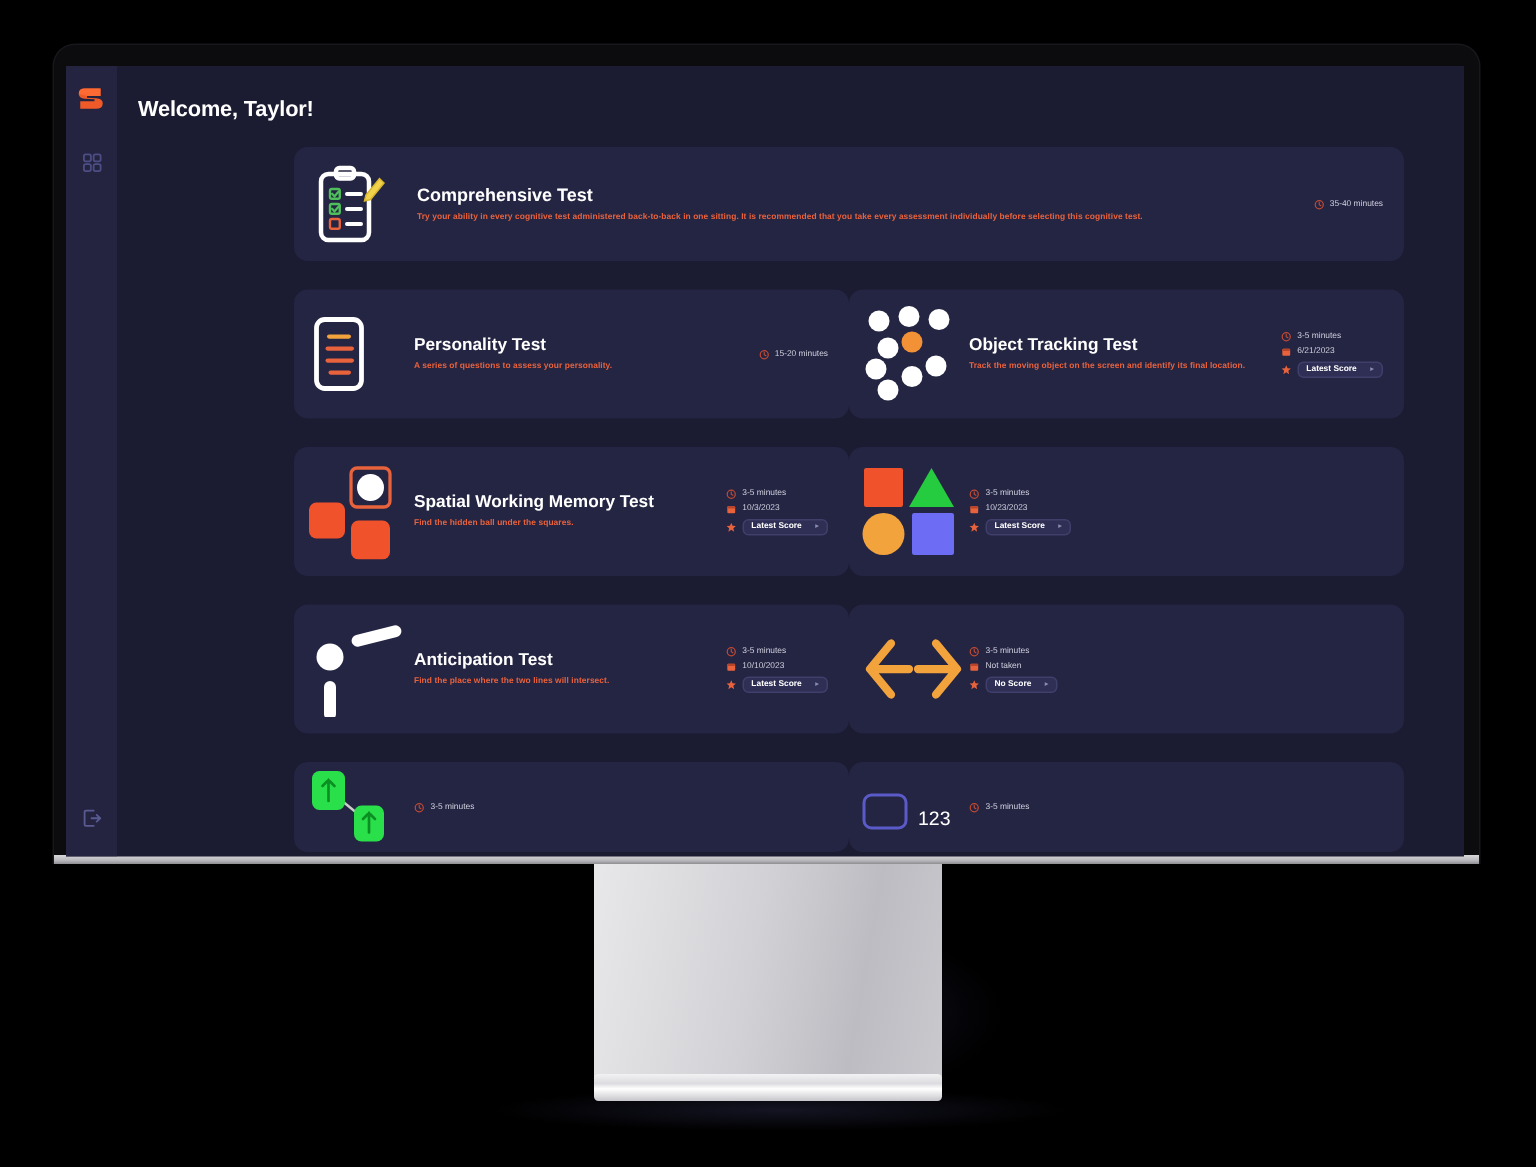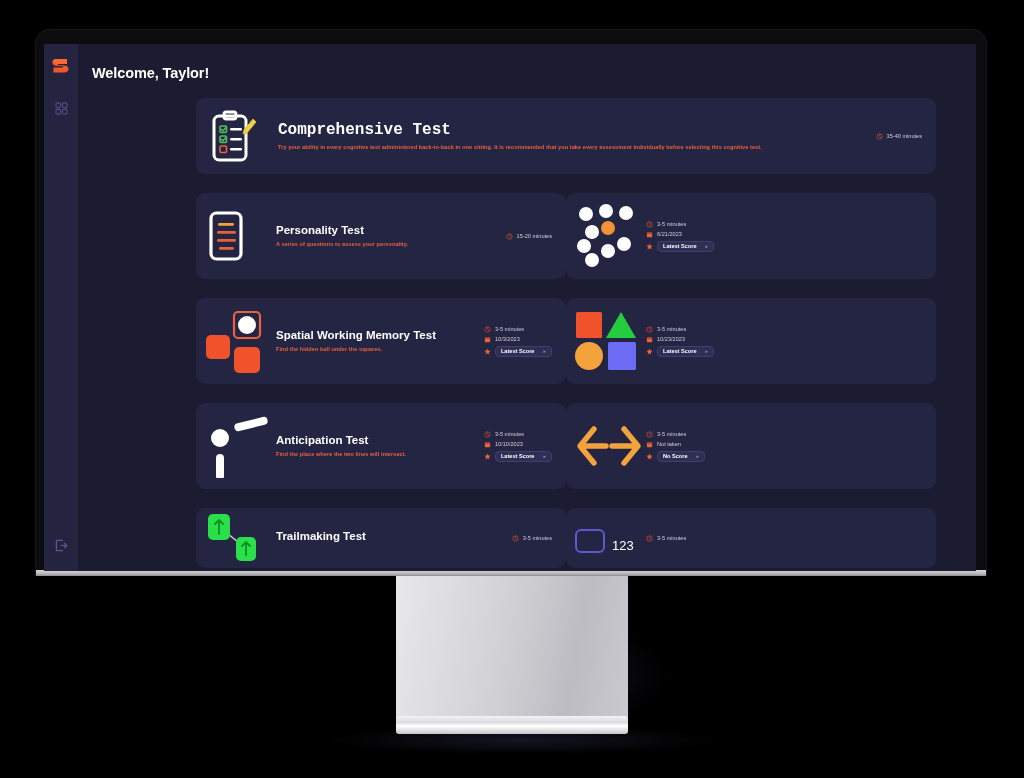--- a/index.html
+++ b/index.html
@@ -109,21 +109,21 @@
     width: 72px; height: 64px; flex: 0 0 72px;
     display: flex; align-items: center; 
   }
   .card-icon-wide { width: 72px; flex: 0 0 72px; }
 
   .card-body { flex: 1 1 auto; min-width: 0; padding-right: 8px; }
   .card-title {
     color: #ffffff; font-weight: bold; font-size: 11.5px;
     line-height: 1.2; margin-bottom: 3px;
   }
-  .card-title-wide { font-size: 16px; font-family: Liberation Mono, monospace; }
+  .card-title-wide { font-size: 12px; }
   .card-desc {
     color: #e8623c; font-size: 5.6px; font-weight: bold;
     line-height: 1.45; letter-spacing: 0.05px;
   }
 
   .card-meta {
     flex: 0 0 auto; display: flex; flex-direction: column;
     gap: 3px; justify-content: center;
   }
   .meta-row { display: flex; align-items: center; gap: 4px; }
@@ -259,20 +259,24 @@
                 <circle cx="32" cy="7" r="7" fill="#ffffff"></circle>
                 <circle cx="52" cy="9" r="7" fill="#ffffff"></circle>
                 <circle cx="34" cy="24" r="7" fill="#f29135"></circle>
                 <circle cx="18" cy="28" r="7" fill="#ffffff"></circle>
                 <circle cx="10" cy="42" r="7" fill="#ffffff"></circle>
                 <circle cx="50" cy="40" r="7" fill="#ffffff"></circle>
                 <circle cx="34" cy="47" r="7" fill="#ffffff"></circle>
                 <circle cx="18" cy="56" r="7" fill="#ffffff"></circle>
               </svg>
             </div>
+            <div class="card-body">
+              <div class="card-title">Object Tracking Test</div>
+              <div class="card-desc">Track the moving object on the screen and identify its final location.</div>
+            </div>
             <div class="card-meta">
               <div class="meta-row">
                 <svg class="meta-icon" viewBox="0 0 12 12">
                   <circle cx="6" cy="6" r="4.6" fill="none" stroke="#c14a33" stroke-width="1.4"></circle>
                   <path d="M6 3.3 V6 L7.9 7.2" fill="none" stroke="#c14a33" stroke-width="1.3" stroke-linecap="round"></path>
                 </svg>
                 <span class="meta-text">3-5 minutes</span>
               </div>
               <div class="meta-row">
                 <svg class="meta-icon" viewBox="0 0 12 12">
@@ -457,23 +461,20 @@
           <div class="card card-half card-clipped">
             <div class="card-icon">
               <svg width="62" height="50" viewBox="0 0 62 50">
                 <line x1="18" y1="16" x2="40" y2="34" stroke="#cccccc" stroke-width="1.6"></line>
                 <rect x="4" y="1" width="22" height="26" rx="5" fill="#2ae04a"></rect>
                 <path d="M15 7 L15 21 M11 11 L15 7 L19 11" stroke="#0b8f22" stroke-width="1.8" fill="none" stroke-linecap="round"></path>
                 <rect x="32" y="24" width="20" height="24" rx="5" fill="#2ae04a"></rect>
                 <path d="M42 29 L42 42 M38 33 L42 29 L46 33" stroke="#0b8f22" stroke-width="1.8" fill="none" stroke-linecap="round"></path>
               </svg>
             </div>
-            <div class="card-body">
-              <div class="card-title">Trailmaking Test</div>
-            </div>
             <div class="card-meta">
               <div class="meta-row">
                 <svg class="meta-icon" viewBox="0 0 12 12">
                   <circle cx="6" cy="6" r="4.6" fill="none" stroke="#c14a33" stroke-width="1.4"></circle>
                   <path d="M6 3.3 V6 L7.9 7.2" fill="none" stroke="#c14a33" stroke-width="1.3" stroke-linecap="round"></path>
                 </svg>
                 <span class="meta-text">3-5 minutes</span>
               </div>
             </div>
           </div>

